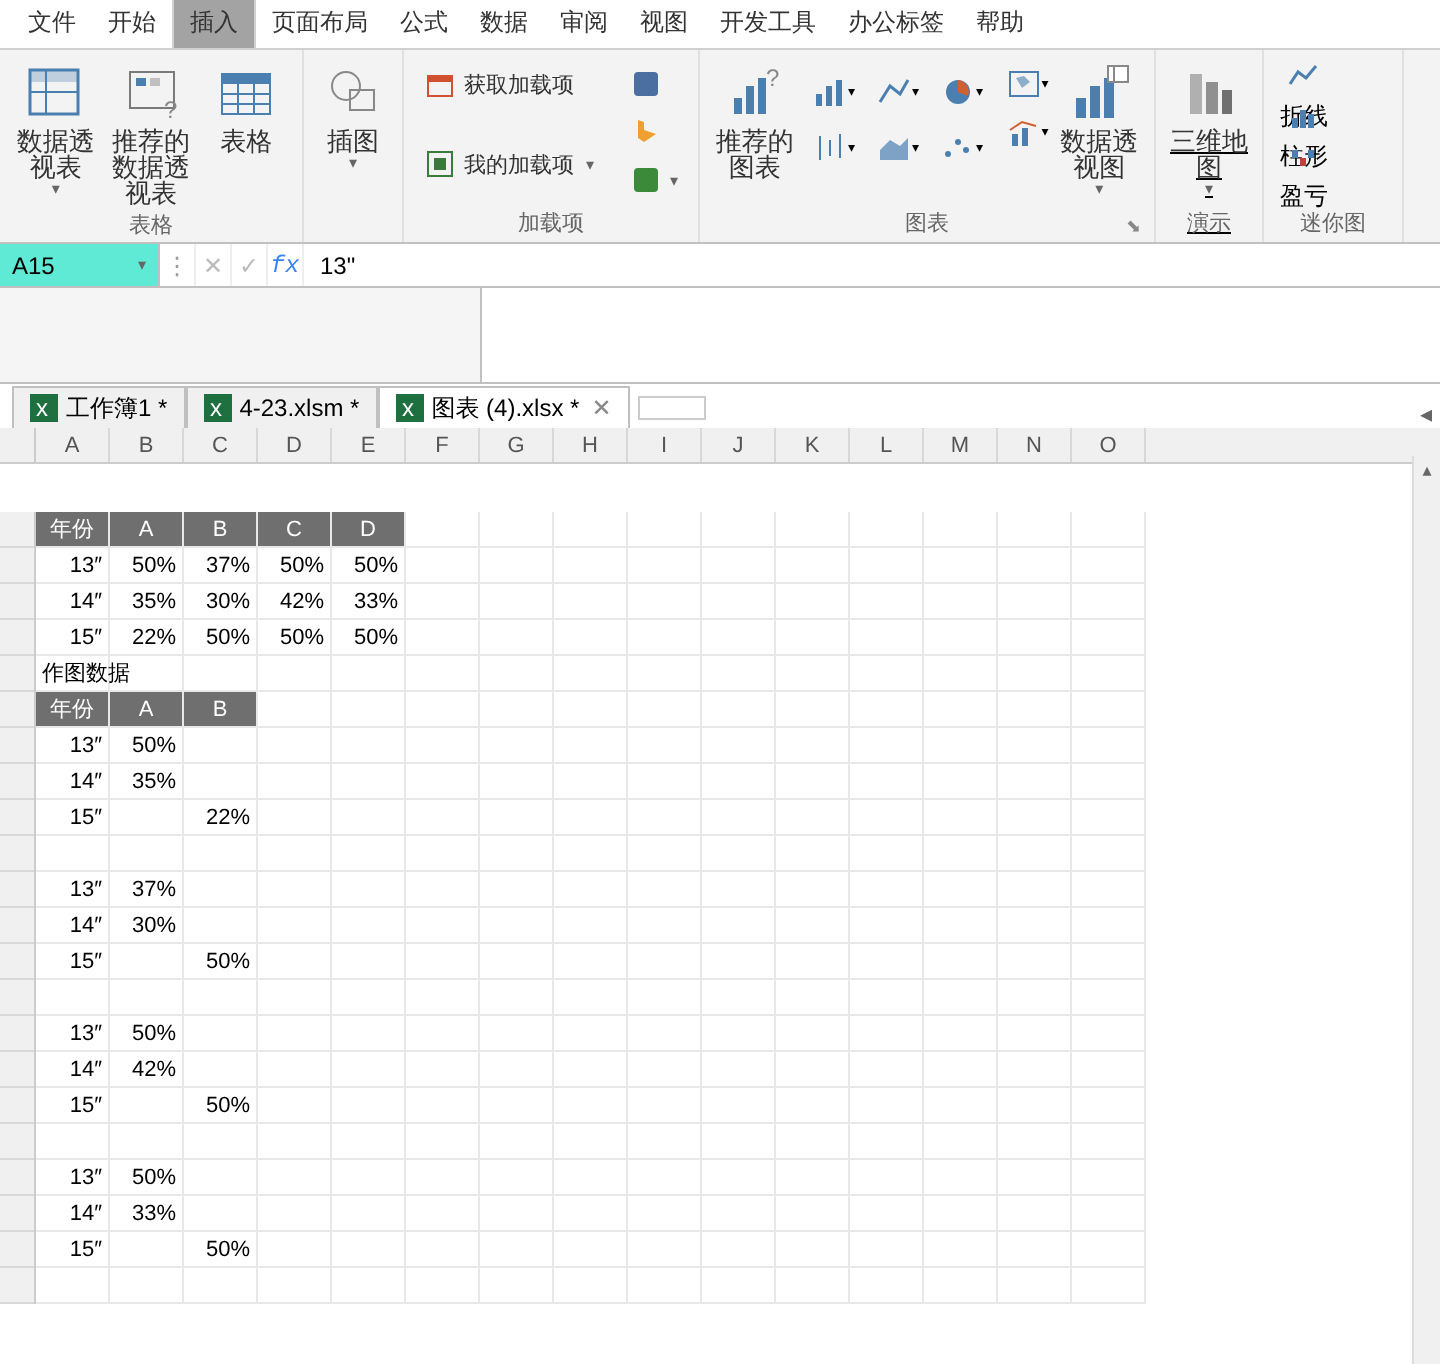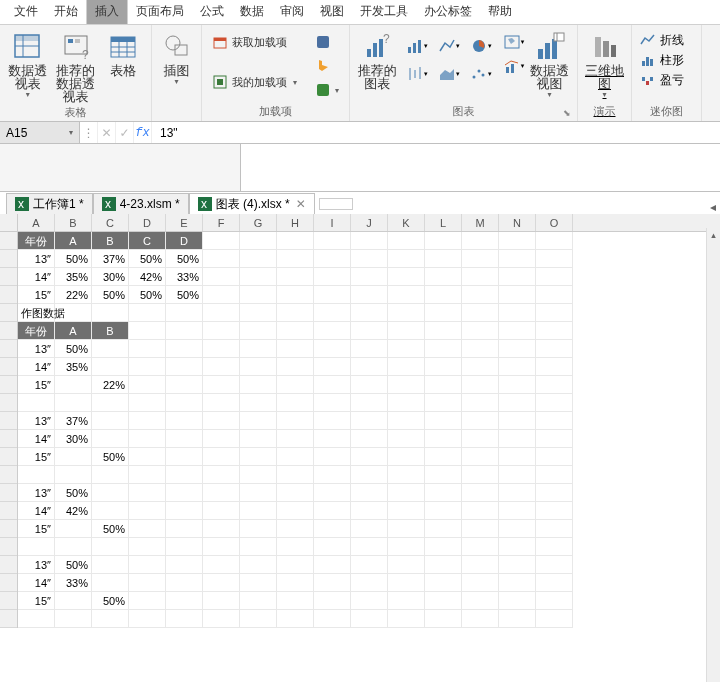--- a/index.html
+++ b/index.html
@@ -15,43 +15,43 @@
 .bigbtn .ic{width:32px;height:32px;display:flex;align-items:center;justify-content:center;}
 .bigbtn .lbl{font-size:13px;text-align:center;line-height:13px;margin-top:1px;color:#333;}
 .bigbtn .dd{font-size:8px;color:#666;}
 .stack{display:flex;flex-direction:column;gap:2px;padding-top:4px;}
 .smallbtn{display:flex;align-items:center;height:22px;padding:0 4px;cursor:pointer;gap:4px;}
 .smallbtn .ic{width:16px;height:16px;display:flex;align-items:center;justify-content:center;}
 .smallbtn .lbl{font-size:11px;color:#333;}
 .chgrid{display:grid;grid-template-columns:repeat(3,28px);grid-template-rows:repeat(2,26px);gap:2px 4px;padding-top:6px;}
 .chbtn{display:flex;align-items:center;justify-content:center;cursor:pointer;}
 .sparkstack{display:flex;flex-direction:column;padding-top:3px;}
-.sparkbtn{display:flex;align-items:center;gap:4px;height:20px;cursor:pointer;padding:0 2px;}
+.sparkbtn{display:flex;align-items:center;gap:4px;height:20px;cursor:pointer;padding:0 2px;flex-direction:column;}
 .sparkbtn .ic{width:16px;height:16px;}
 .dlaunch{position:absolute;bottom:2px;right:3px;width:11px;height:11px;cursor:pointer;font-size:9px;color:#888;}
 .namebox-row{display:flex;height:22px;border-bottom:1px solid #c0c0c0;align-items:stretch;}
-.namebox{width:80px;border-right:1px solid #c0c0c0;padding:0 6px;display:flex;align-items:center;justify-content:space-between;background:#e5e5e5;}
+.namebox{width:80px;border-right:1px solid #c0c0c0;padding:0 6px;display:flex;align-items:center;justify-content:space-between;background:#5eead4;}
 .namebox .dd{font-size:8px;color:#666;}
 .opt{width:18px;display:flex;align-items:center;justify-content:center;color:#999;cursor:pointer;border-right:1px solid #eee;}
 .fx-cancel{color:#bbb;}
 .fx-ok{color:#bbb;}
 .fx-icon{font-style:italic;font-family:Liberation Mono, monospace;color:#3b82f6;}
 .fbar{flex:1;padding:3px 8px;background:#fff;display:flex;align-items:center;}
 .expand-area{height:48px;border-bottom:1px solid #c0c0c0;background:#f5f5f5;display:flex;}
 .expand-area .edit{background:#fff;margin-left:240px;flex:1;border-left:1px solid #c0c0c0;padding:2px 8px;}
 .wbtabs{height:22px;display:flex;align-items:flex-end;background:#fff;padding-left:6px;gap:0;}
 .wtab{display:flex;align-items:center;gap:4px;height:21px;padding:0 8px;border:1px solid #c0c0c0;border-bottom:none;background:#f0f0f0;cursor:pointer;font-size:11px;}
 .wtab.active{background:#fff;}
 .wtab .xic{width:14px;height:14px;}
 .tabend{width:34px;height:12px;border:1px solid #ccc;margin-left:4px;margin-bottom:4px;cursor:pointer;}
 .grid-wrap{position:relative;}
 .colhdrs{display:flex;height:18px;background:#f0f0f0;border-bottom:1px solid #ccc;}
 .rowhdrcorner{width:18px;border-right:1px solid #ccc;background:#f0f0f0;}
 .ch{width:37px;text-align:center;font-size:11px;color:#555;border-right:1px solid #d8d8d8;line-height:18px;}
-.gridbody{display:flex;}
+.gridbody{display:flex;margin-top:24px;}
 .rowhdrs{width:18px;background:#f0f0f0;border-right:1px solid #ccc;}
 .rh{height:18px;font-size:10px;color:#555;text-align:center;line-height:18px;border-bottom:1px solid #d8d8d8;}
 .cells{position:relative;flex:1;}
 .row{display:flex;height:18px;}
 .cell{width:37px;height:18px;border-right:1px solid #e8e8e8;border-bottom:1px solid #e8e8e8;font-size:11px;padding:0 3px;line-height:18px;overflow:hidden;white-space:nowrap;}
 .cell.r{text-align:right;}
 .hdrcell{background:#6f6f6f;color:#fff;text-align:center;font-size:11px;}
 .vsb{position:absolute;right:0;top:228px;bottom:0;width:14px;background:#f0f0f0;border-left:1px solid #ddd;}
 .vsb .up,.vsb .dn{height:14px;text-align:center;font-size:9px;color:#666;cursor:pointer;line-height:14px;}
 </style>

